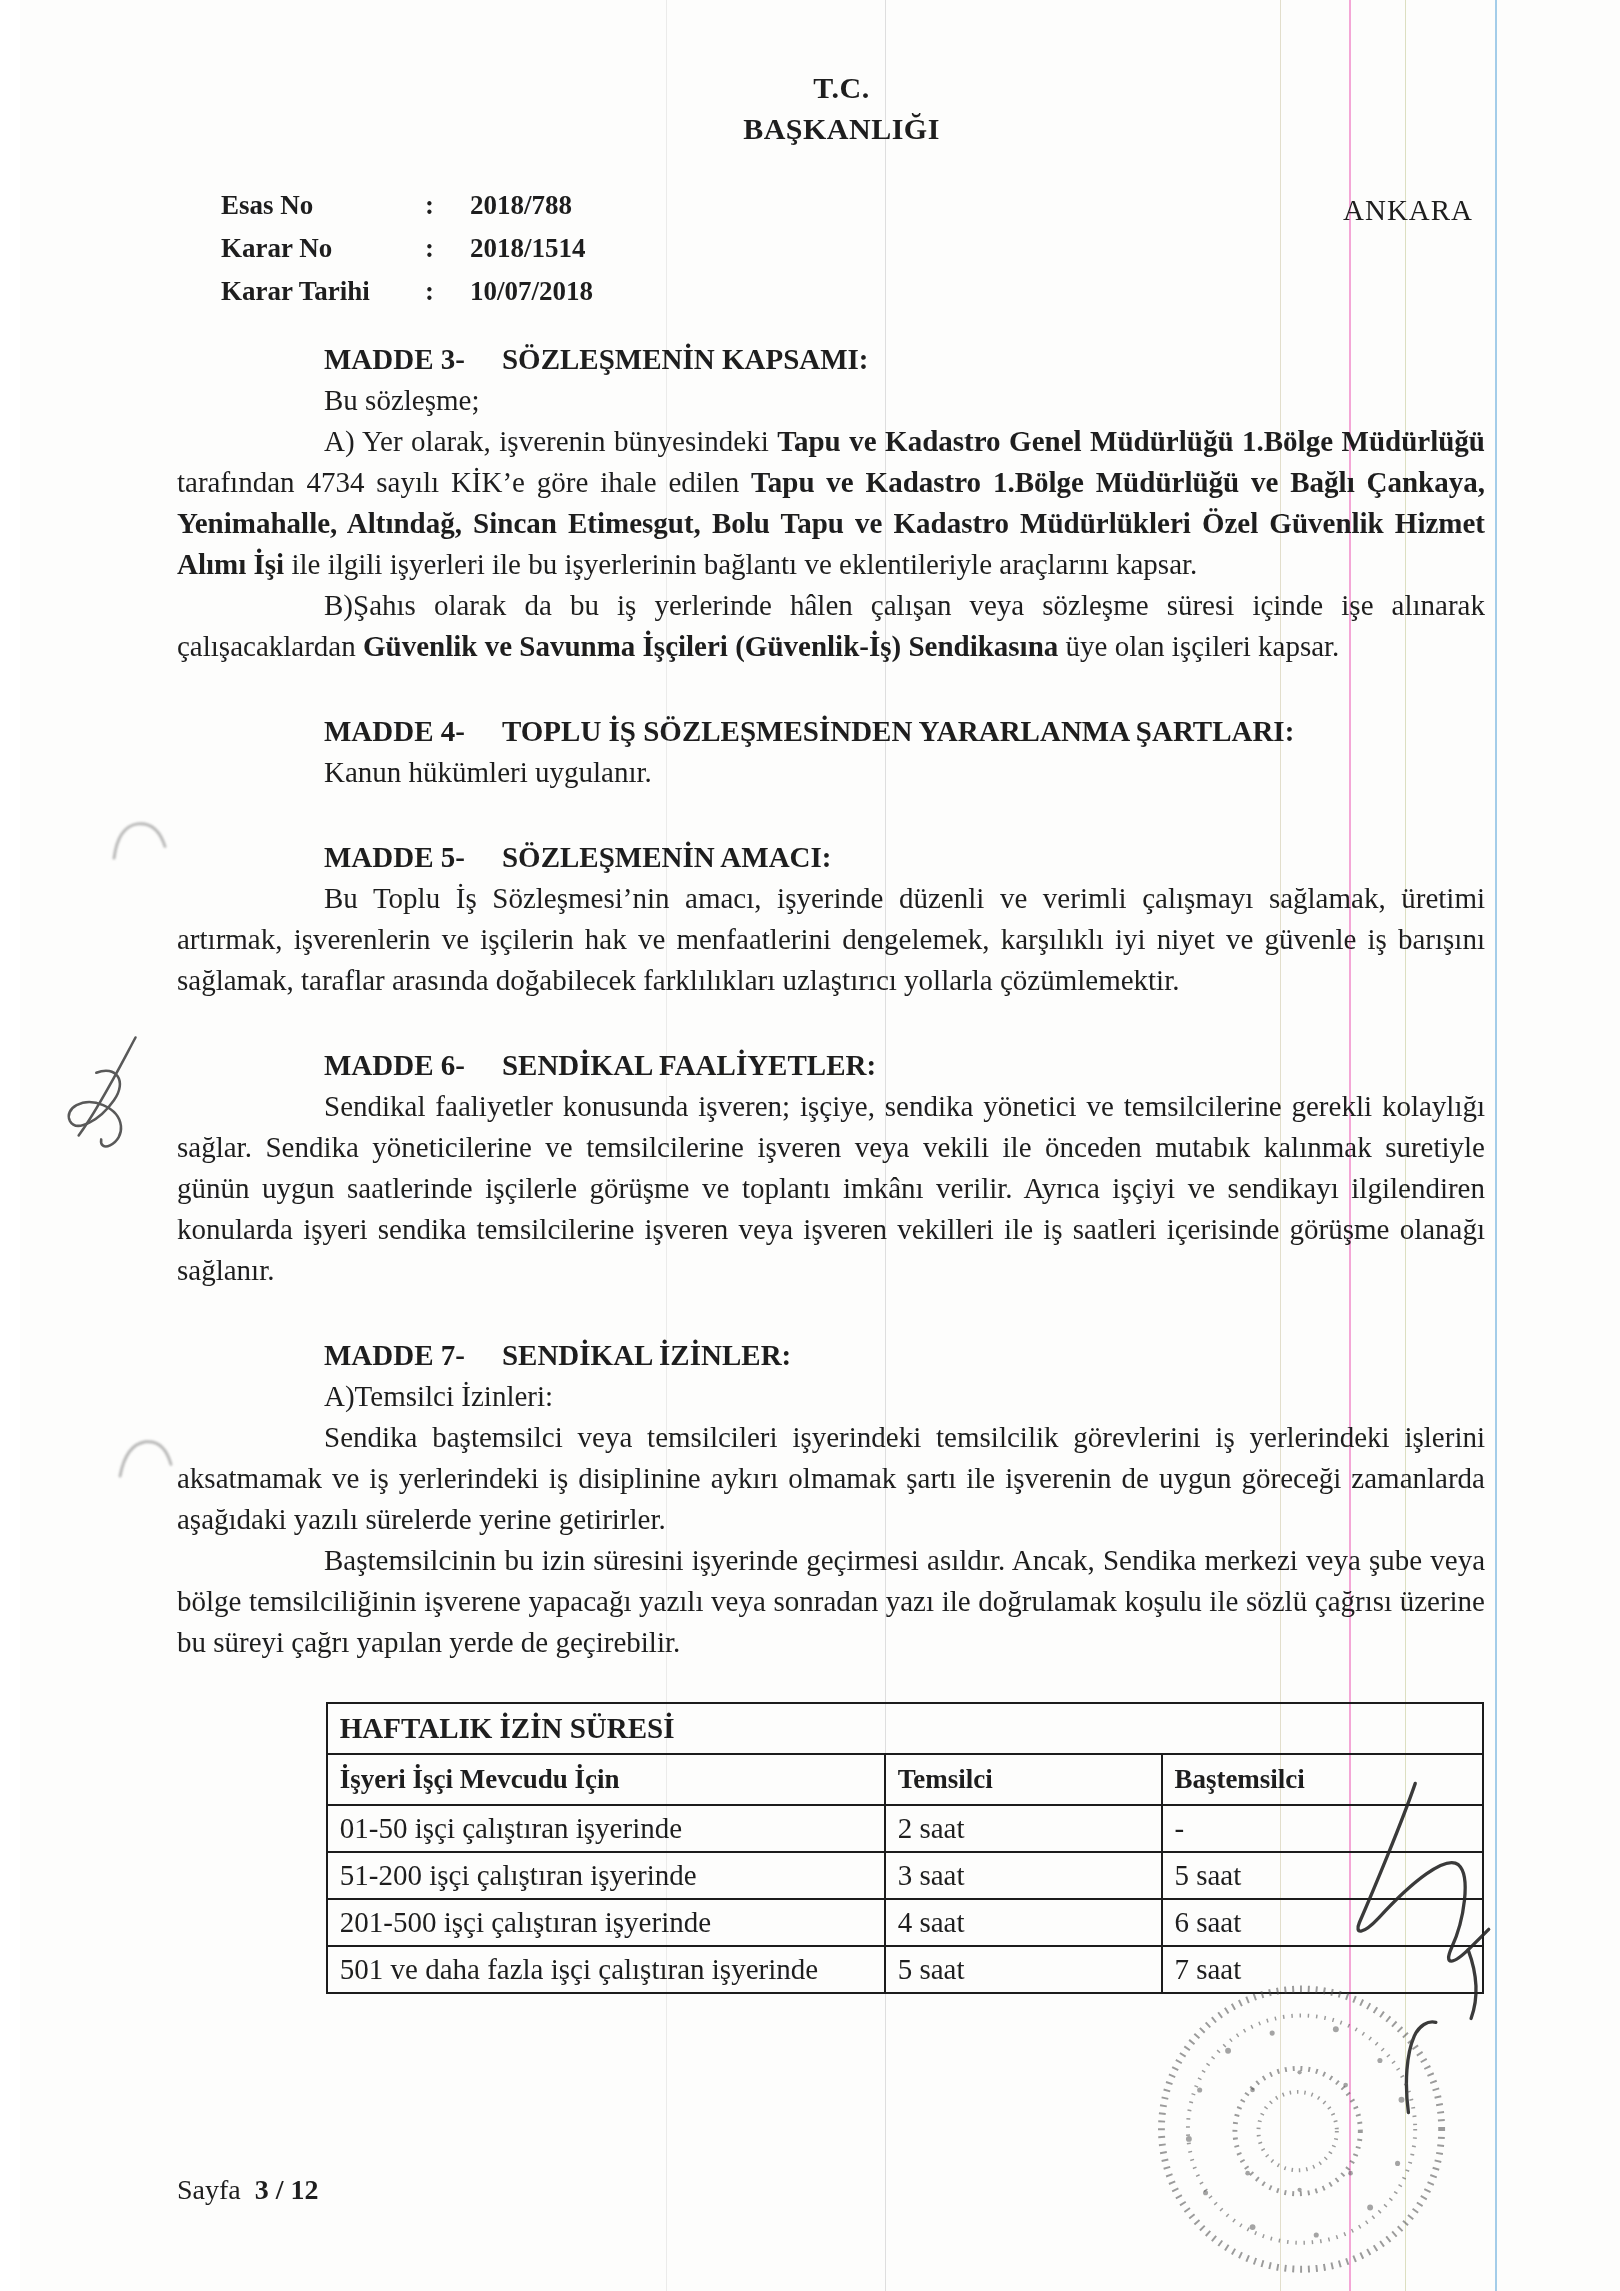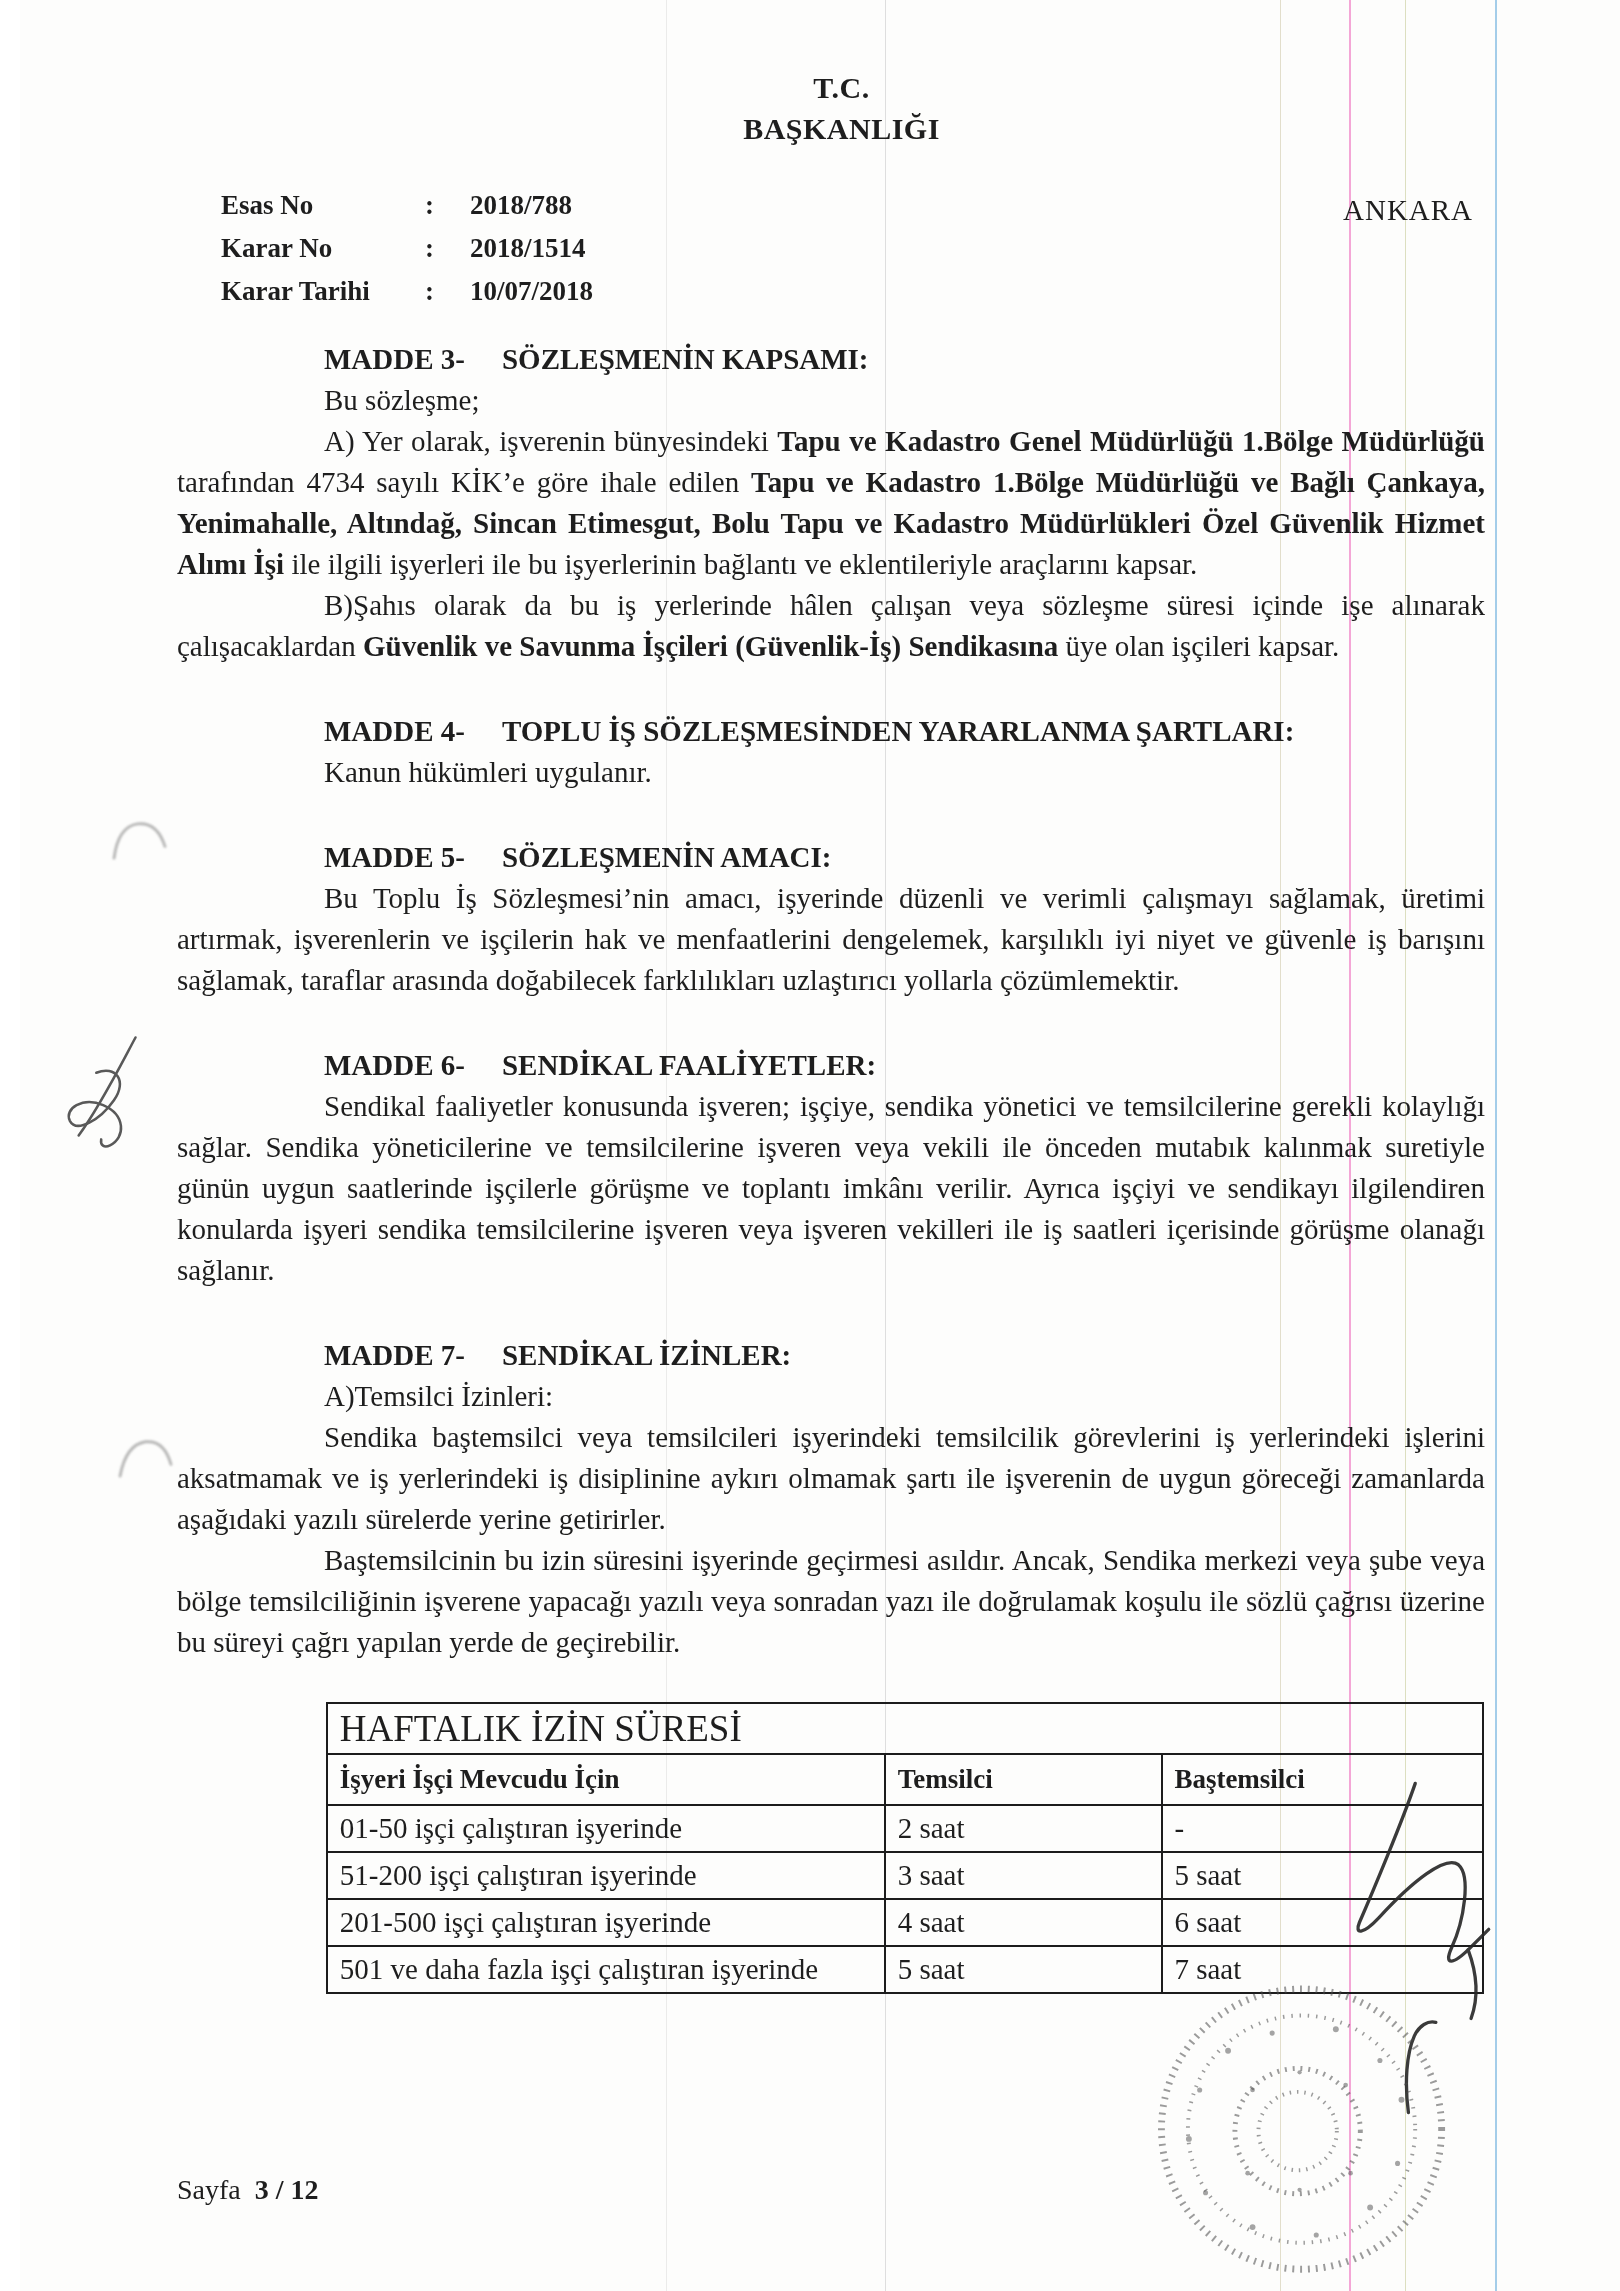--- a/index.html
+++ b/index.html
@@ -44,21 +44,21 @@
     width:1158px;
     font-size:29px;
   }
   .doc-table td{
     border:2.5px solid #1c1c1c;
     padding:2px 11.8px;
     height:40px;
     vertical-align:middle;
     white-space:nowrap;
   }
-  .doc-table .ttl{font-weight:normal;font-size:37px;height:45px;}
+  .doc-table .ttl{font-weight:bold;font-size:29px;height:45px;}
   .doc-table .hdr{font-weight:bold;font-size:27px;height:45px;}
   .col1{width:534px;}
   .col2{width:256px;}
   .col3{width:301px;}
   
   .footer{position:absolute;left:157px;width:1329px;top:2174px;text-align:left;font-size:28px;}
   .footer .num{font-weight:bold;}
   
   .mark{position:absolute;pointer-events:none;}
   .soft{filter:blur(1px);}

